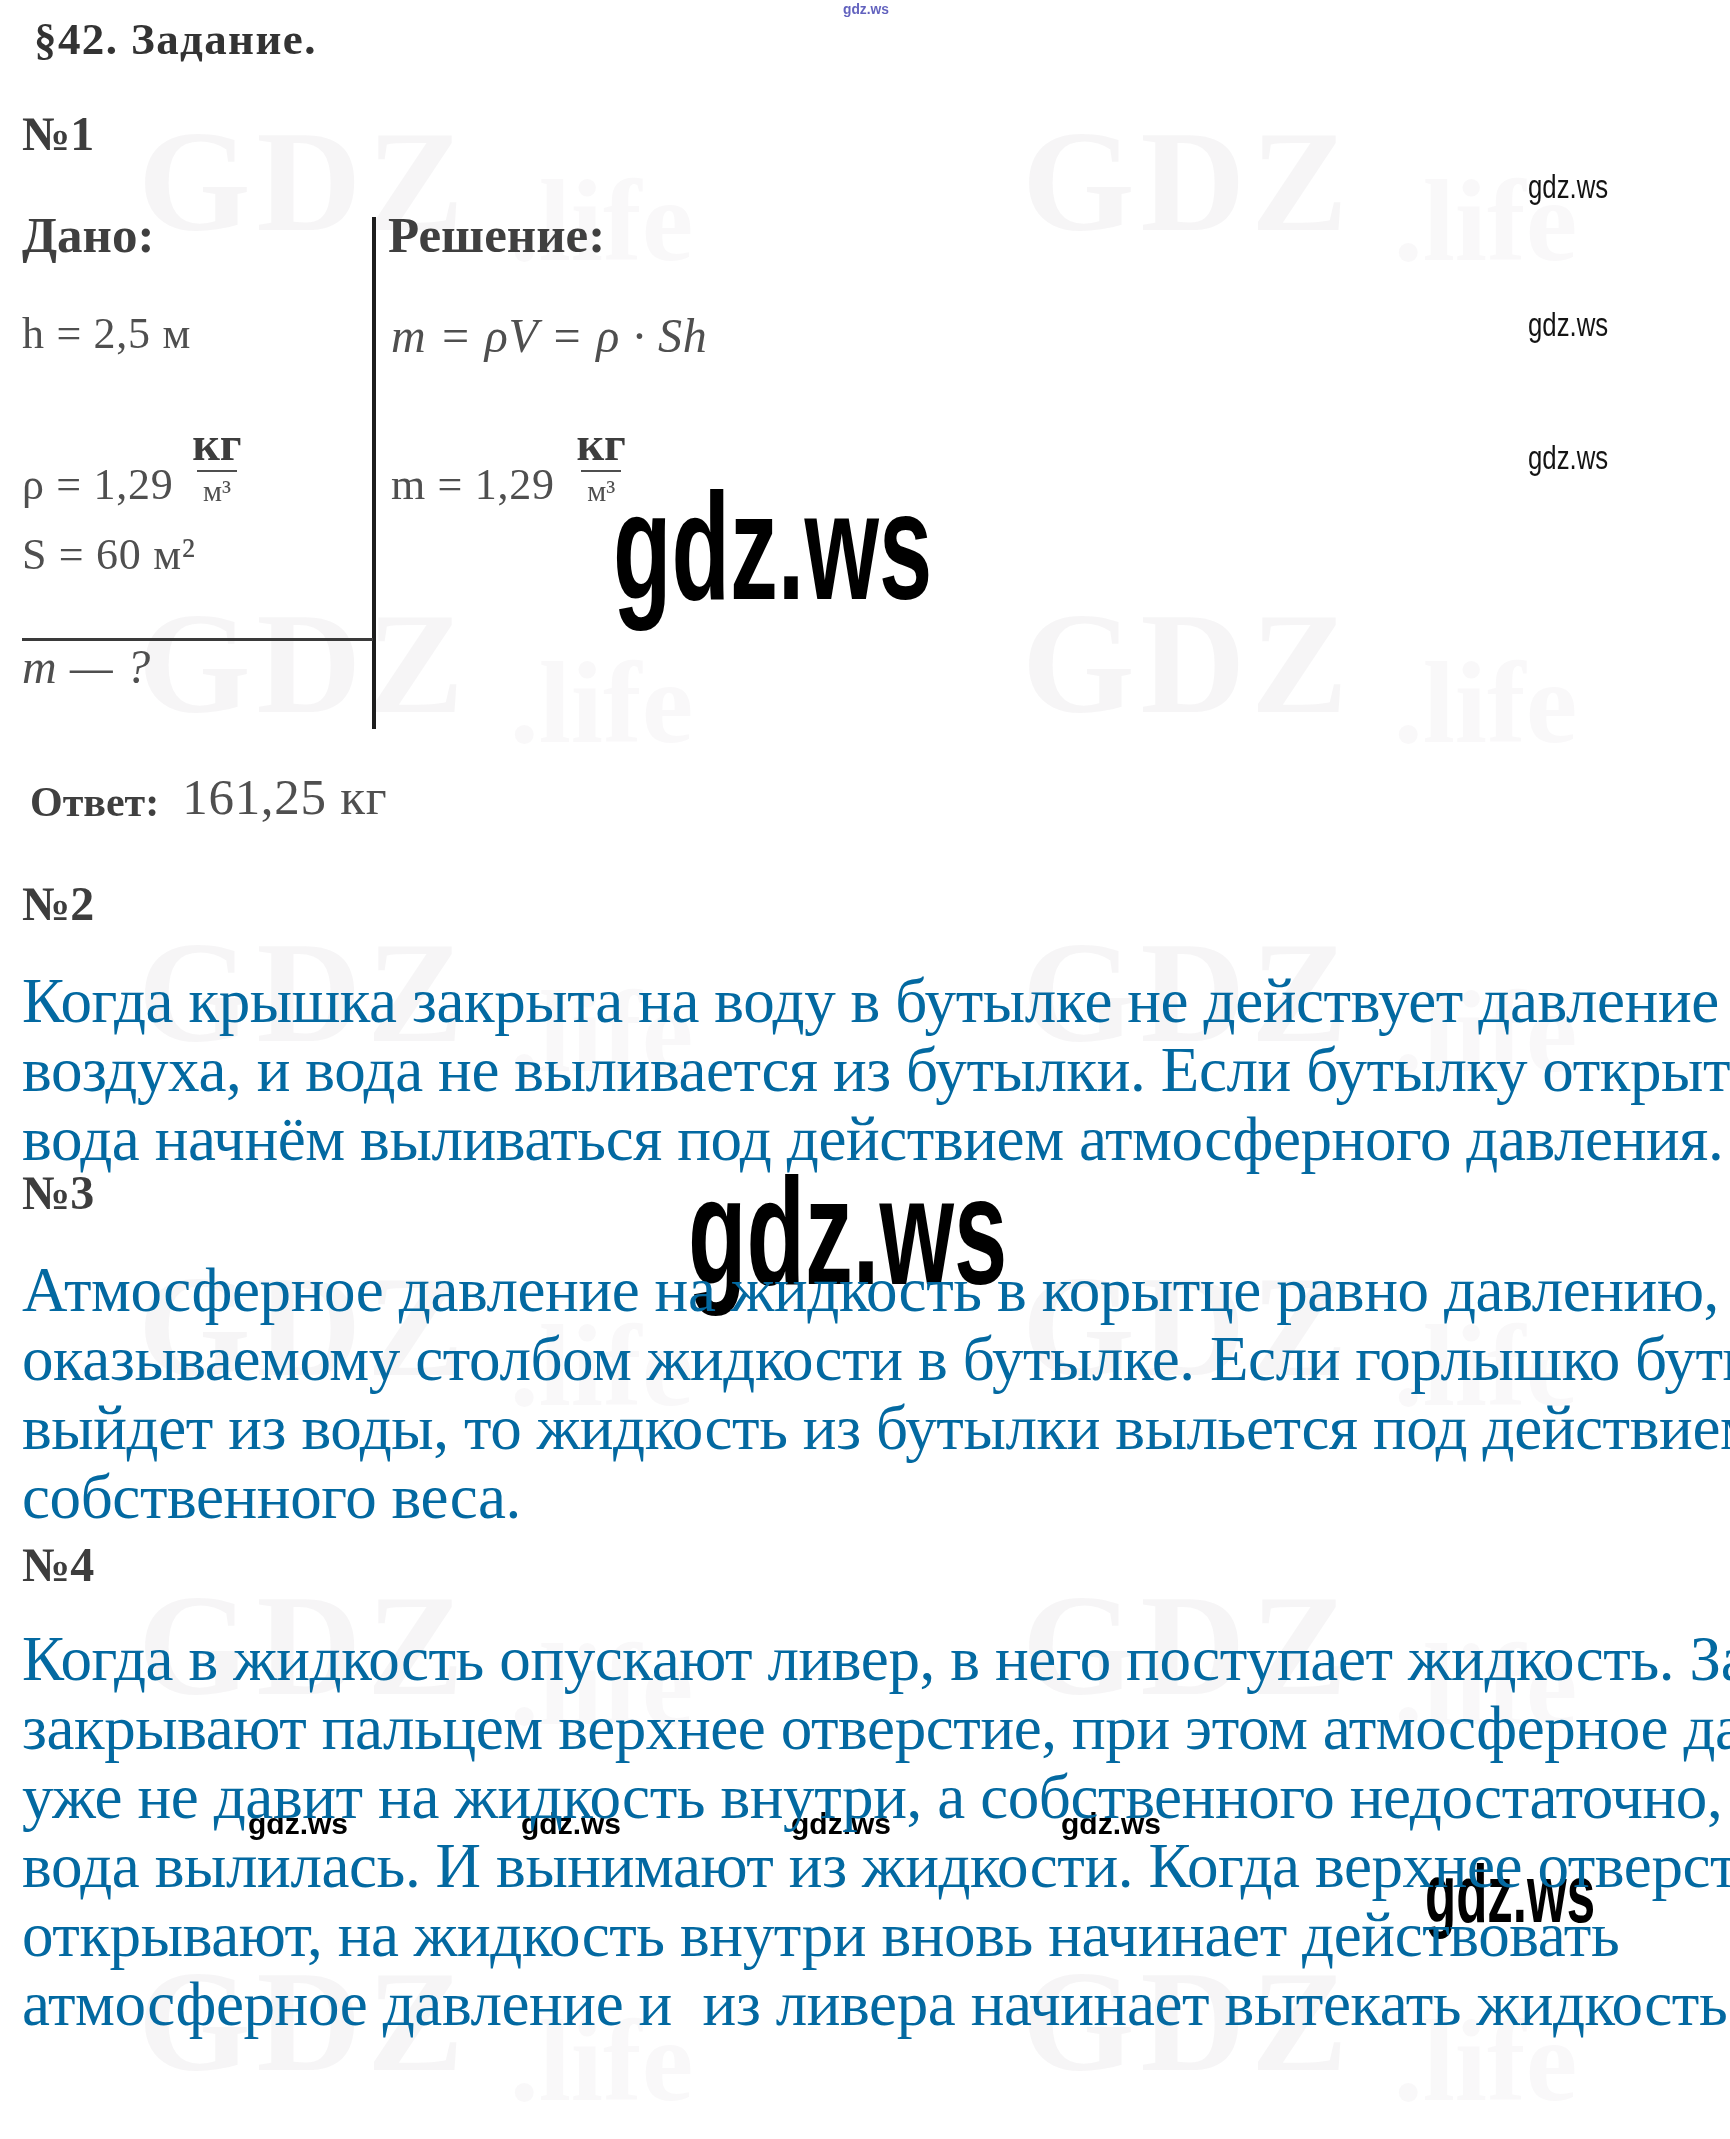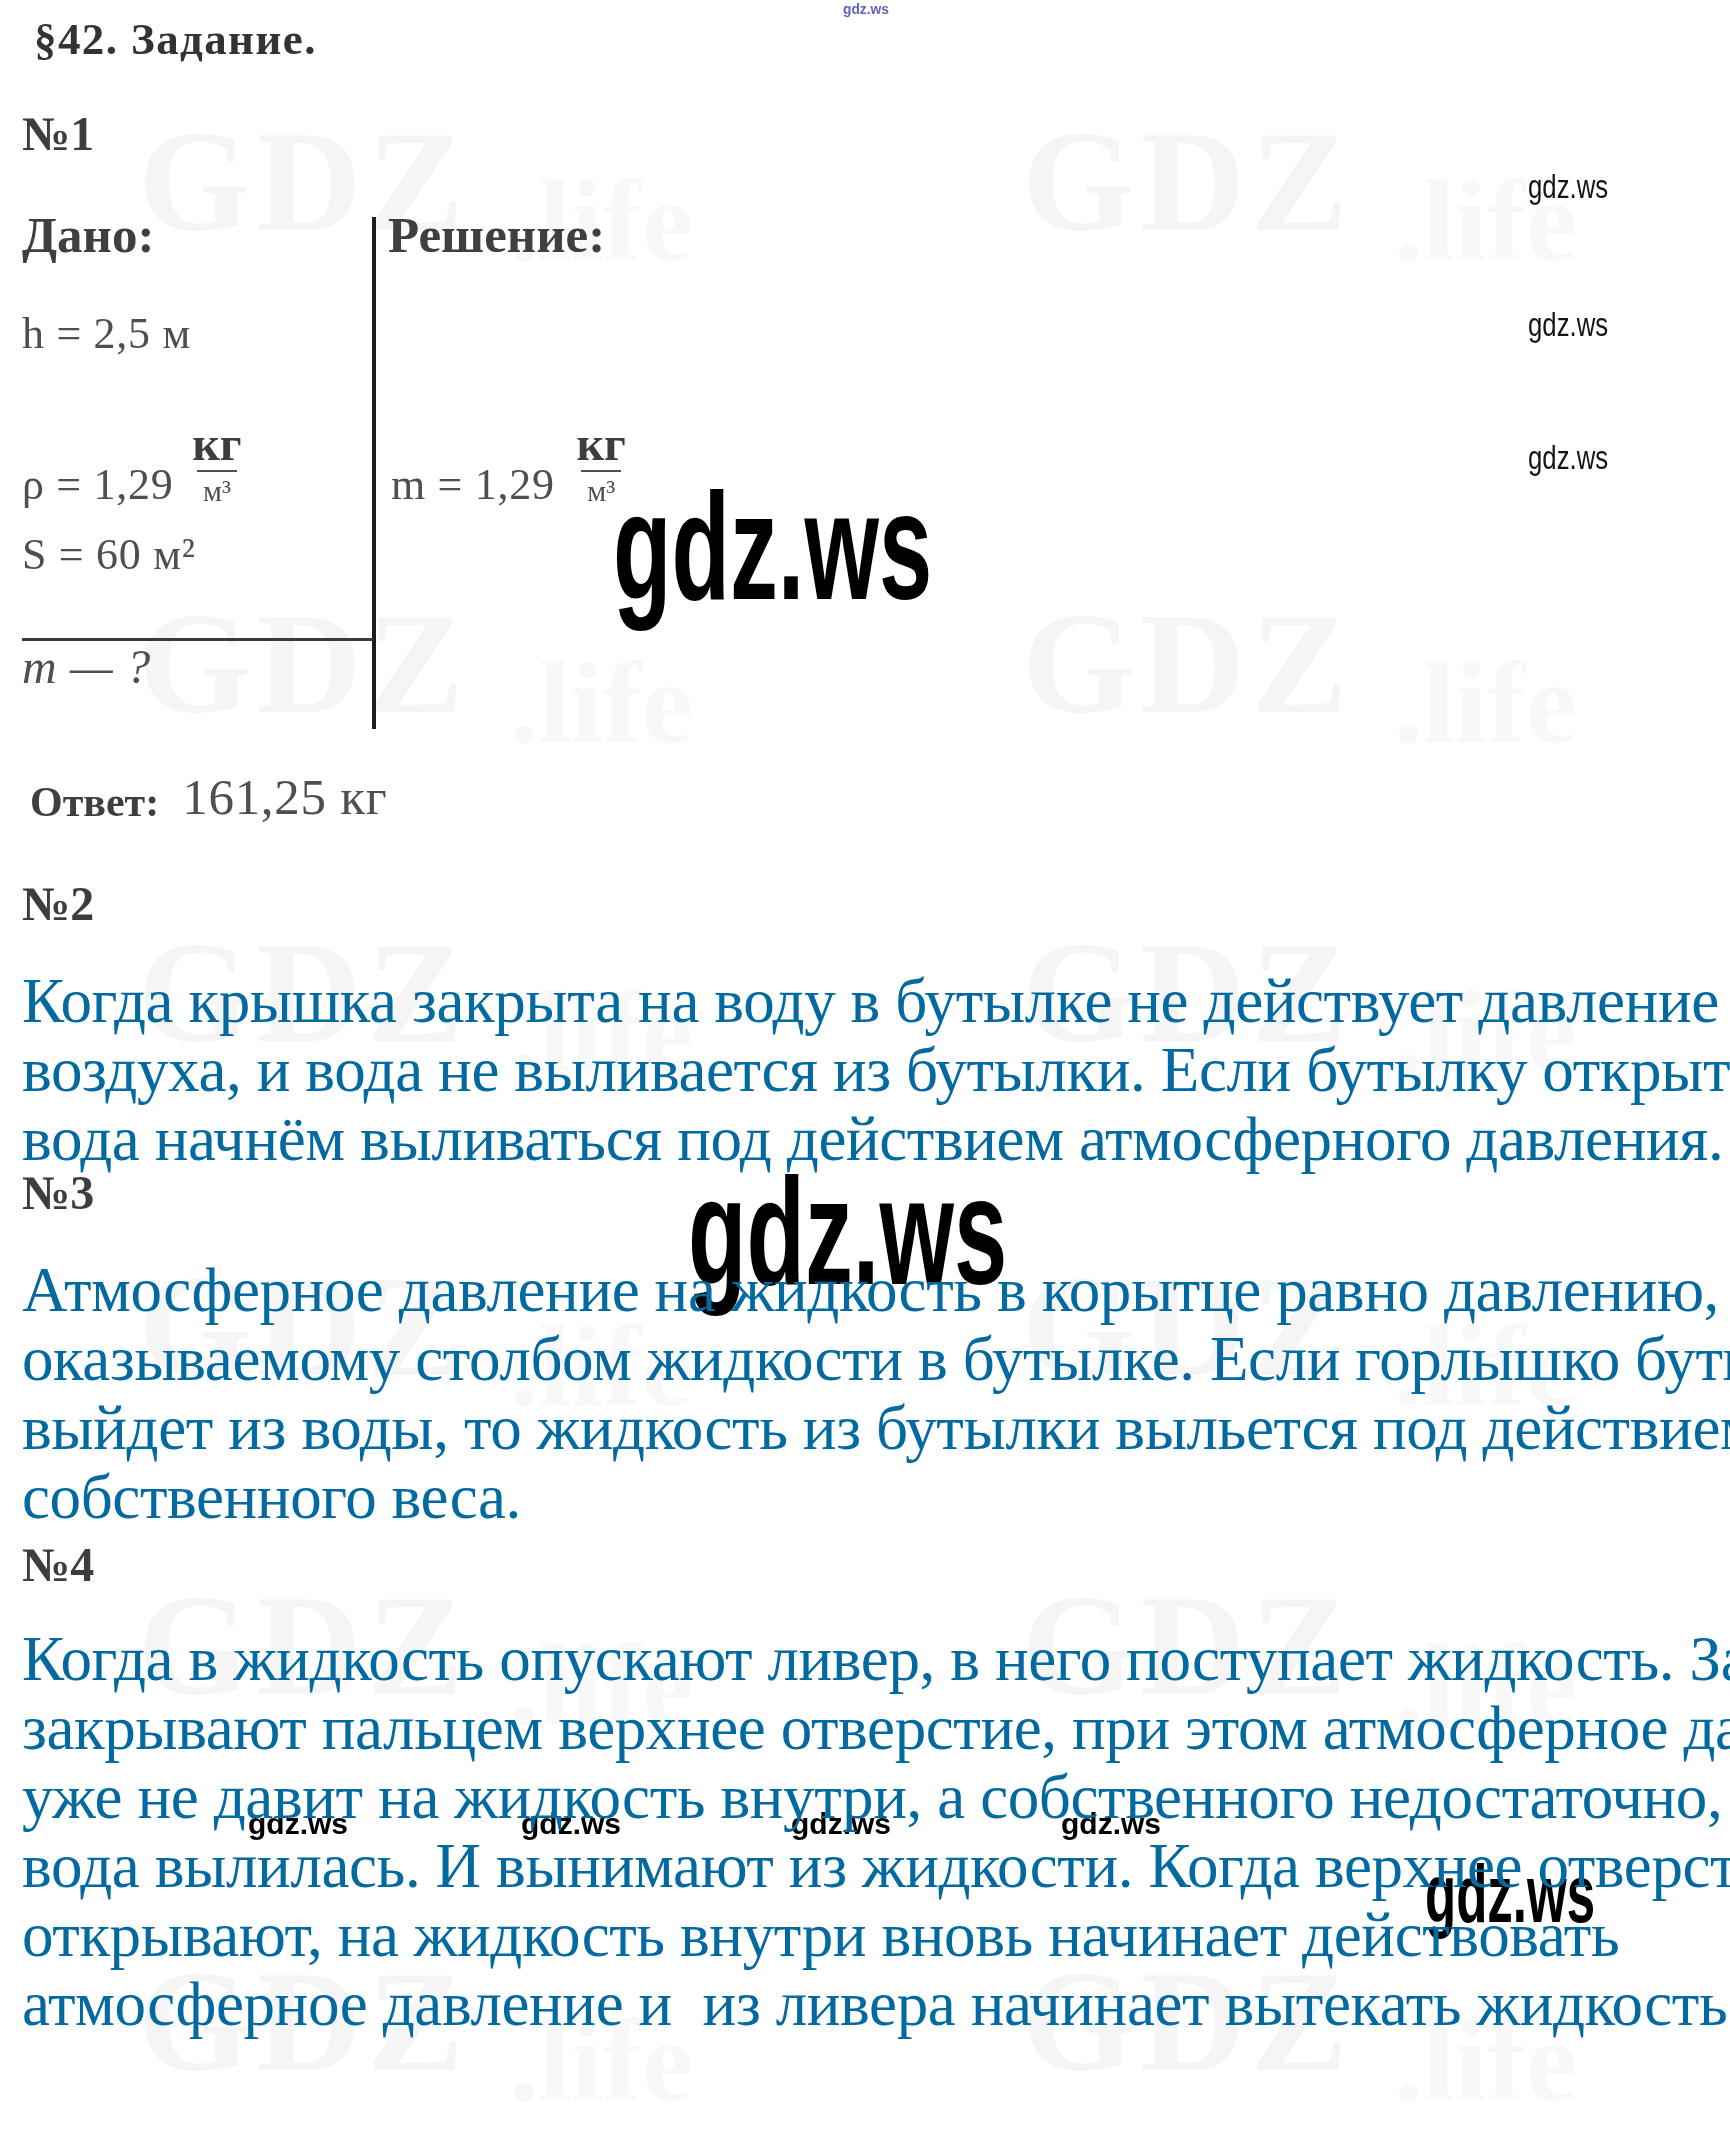--- a/index.html
+++ b/index.html
@@ -87,20 +87,21 @@
     <span class="frac">
       <span class="num">кг</span>
       <span class="den">м³</span>
     </span>
   </div>
 
   <div class="abs val" style="left:22px;top:533px">S = 60 м²</div>
 
   <div class="abs formula" style="left:22px;top:643px">m — ?</div>
 
+  <div class="abs formula" style="left:391px;top:312px">m = ρV = ρ · Sh</div>
 
   <div class="abs hflex" style="left:391px;top:413px;height:94px;gap:16px">
     <span class="val">m = 1,29</span>
     <span class="frac">
       <span class="num">кг</span>
       <span class="den">м³</span>
     </span>
   </div>
 
   <div class="abs hflex" style="left:30px;top:772px;gap:23px">

